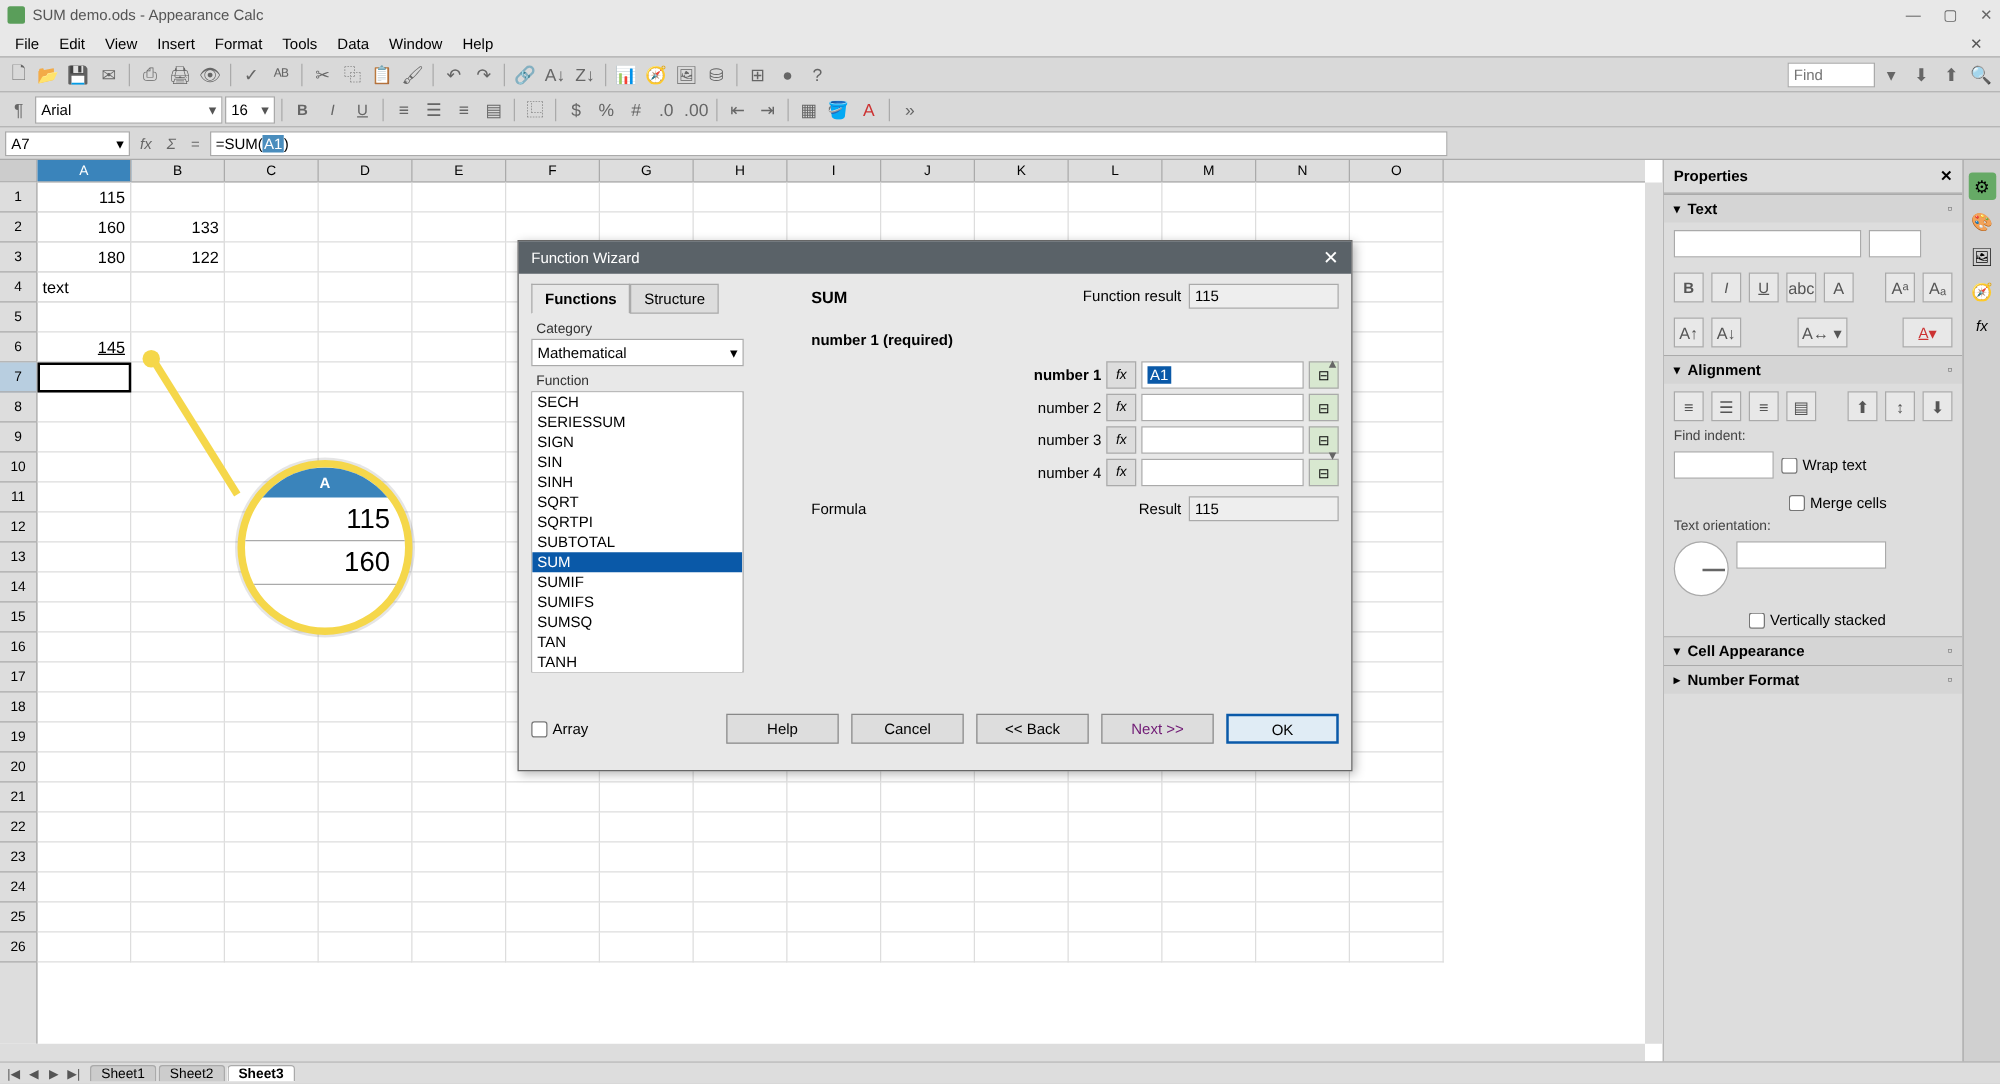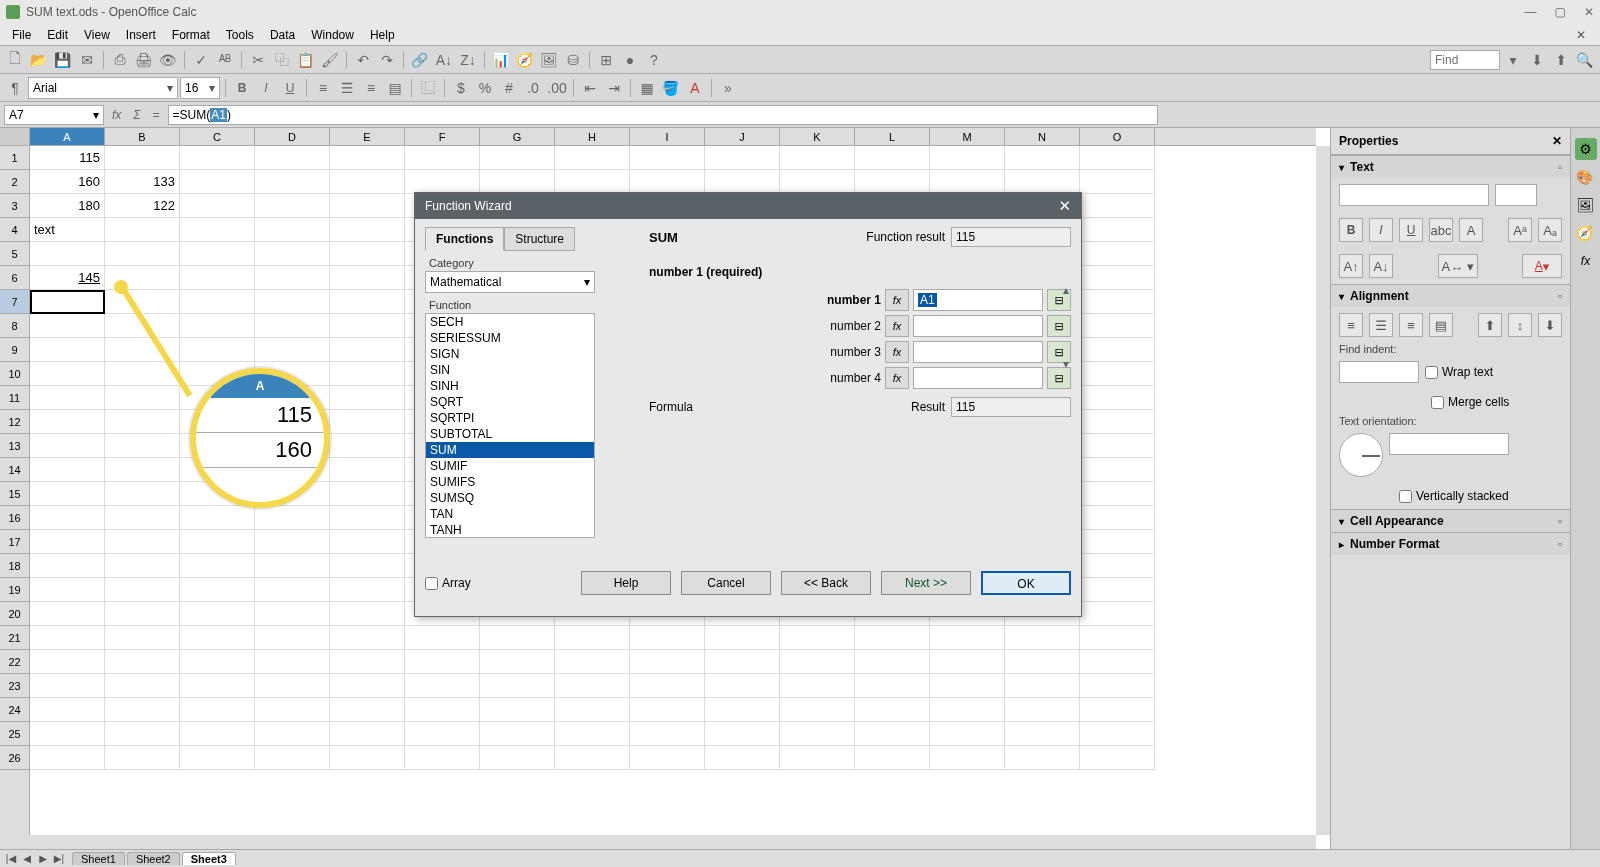--- a/index.html
+++ b/index.html
@@ -91,21 +91,21 @@
 .d-desc { margin-top: 8px; font-size: 12px; }
 .args { margin-top: 10px; }
 .arg-row { display: flex; align-items: center; gap: 4px; margin-bottom: 4px; justify-content: flex-end; }
 .arg-row label { font-size: 12px; min-width: 70px; text-align: right; }
 .arg-row .fx-btn { width: 24px; height: 22px; border: 1px solid #aaa; background: #ddd; font-style: italic; font-size: 11px; text-align: center; line-height: 20px; cursor: pointer; }
 .arg-row .shrink { width: 24px; height: 22px; border: 1px solid #aaa; background: #d8e8d0; cursor: pointer; display: flex; align-items: center; justify-content: center; font-size: 11px; }
 .d-formula-box { width: 410px; height: 64px; border: 1px solid #aaa; background: #fff; padding: 2px 4px; overflow-y: scroll; font-size: 12px; }
 .d-footer { display: flex; align-items: center; padding: 8px 10px; gap: 10px; }
 .d-footer .btn { width: 90px; height: 24px; border: 1px solid #888; background: #ddd; text-align: center; line-height: 22px; cursor: pointer; }
 .d-footer .btn.primary { border: 2px solid #0a59a8; background: #e0ecf5; }
-.d-footer .btn.disabled { color: #14532d; }
+.d-footer .btn.disabled { color: #701a75; }
 .d-check { display: flex; align-items: flex-end; gap: 4px; margin-right: auto; }
 
 
 .prop-head { padding: 6px 8px; font-weight: bold; border-bottom: 1px solid #aaa; display: flex; align-items: center; }
 .prop-head .x { margin-left: auto; cursor: pointer; }
 .prop-section { border-top: 1px solid #aaa; }
 .prop-section .s-title { display: flex; align-items: center; padding: 4px 8px; background: #d5d5d5; font-weight: bold; cursor: pointer; font-size: 12px; }
 .prop-section .s-title .exp { margin-right: 6px; font-size: 10px; }
 .prop-section .s-title .more { margin-left: auto; font-size: 11px; color: #666; }
 .prop-section .s-body { padding: 6px 8px; display: flex; flex-wrap: wrap; gap: 6px; }
@@ -116,21 +116,21 @@
 .orient-circle { width: 44px; height: 44px; border: 1px solid #aaa; border-radius: 50%; background: #fff; position: relative; }
 .orient-circle::after { content: ''; position: absolute; top: 21px; left: 22px; width: 18px; height: 2px; background: #666; }
  .sb-label { font-size: 11px; color: #444; width: 100%; }
 
 </style>
 </head>
 <body>
 
 <div class="titlebar">
   <div class="app-icon"></div>
-  <div class="title">SUM text.ods - OpenOffice Calc</div>
+  <div class="title">SUM demo.ods - Appearance Calc</div>
   <div class="win-btns">
     <span>—</span>
     <span>▢</span>
     <span>✕</span>
   </div>
 </div>
 
 <div class="menubar">
   <span>File</span>
   <span>Edit</span>

